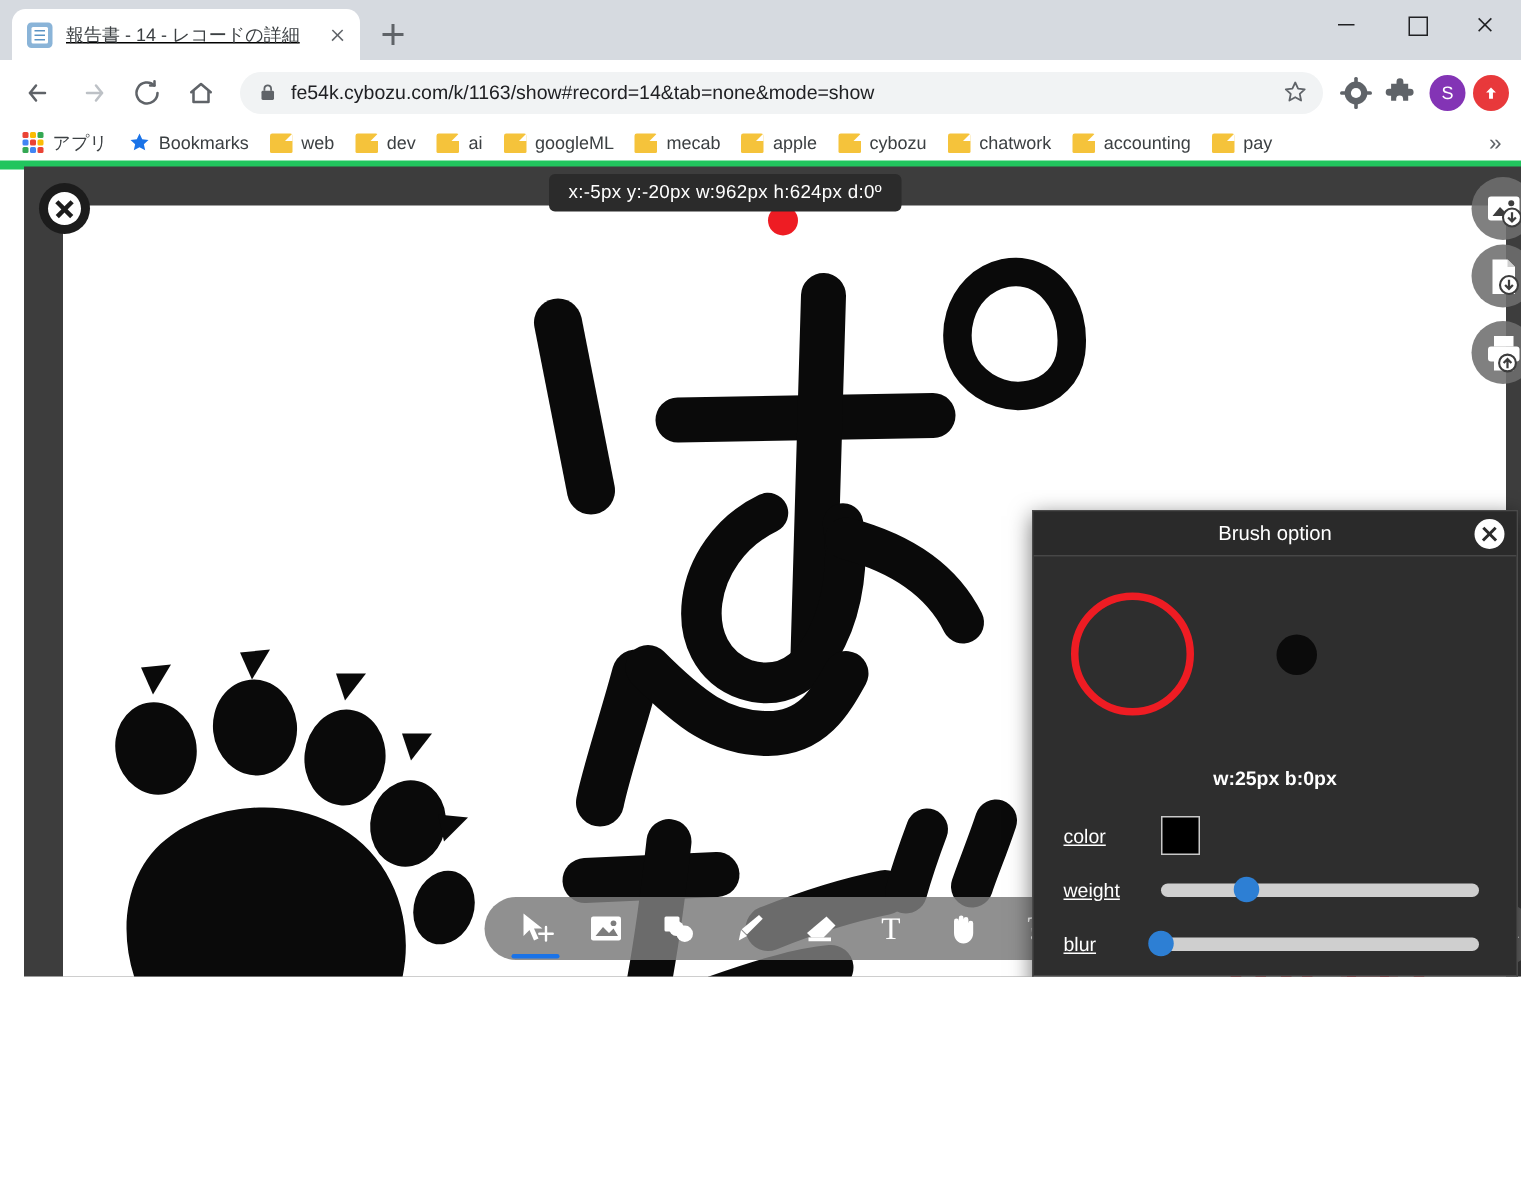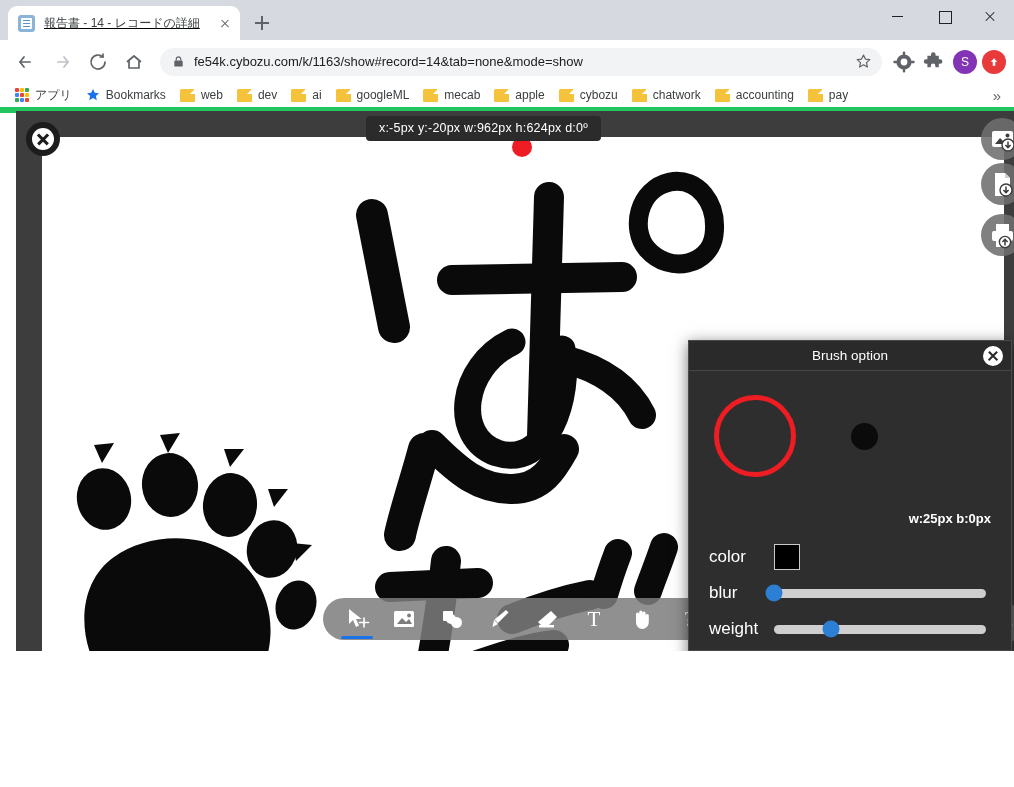--- a/index.html
+++ b/index.html
@@ -244,26 +244,26 @@
   .ring {
     position: absolute; left: 5px; top: 10px;
     width: 82px; height: 82px; border-radius: 50%;
     border: 5px solid #ee1c23;
   }
   .dot {
     position: absolute; left: 142px; top: 38px;
     width: 27px; height: 27px; border-radius: 50%; background: #0b0b0b;
   }
   .wblabel {
-    text-align: right; color: #fff; font-size: 13px;
+    text-align: center; color: #fff; font-size: 13px;
     font-weight: bold; margin: 6px 0 16px;
   }
 
   .field { display: flex; align-items: center; height: 30px; margin-bottom: 6px; }
-  .flabel { width: 65px; color: #fff; font-size: 17px; flex: none; }
+  .flabel { width: 65px; color: #fff; font-size: 13px; flex: none; text-decoration: underline; }
   .swatch { width: 26px; height: 26px; background: #000; border: 1px solid #c9c9c9; }
   .slider { flex: 1; height: 9px; background: #cfcfcf; border-radius: 5px;
             position: relative; margin-right: 5px; }
   .thumb {
     position: absolute; top: 50%; width: 17px; height: 17px;
     border-radius: 50%; background: #2d7fd4; transform: translate(-50%,-50%);
   }
 
   .dlg-foot {
     height: 38px; border-top: 1px solid #474747; display: flex;
@@ -597,32 +597,32 @@
           <div class="dot"></div>
         </div>
         <div class="wblabel">w:25px b:0px</div>
 
         <div class="field">
           <span class="flabel">color</span>
           <span class="swatch" style="background: rgb(0, 0, 0);"></span>
         </div>
 
         <div class="field">
+          <span class="flabel">weight</span>
+          <span class="slider">
+            <span class="thumb" id="weight-thumb" style="left: 27%;"></span>
+          </span>
+        </div>
+
+        <div class="field">
           <span class="flabel">blur</span>
           <span class="slider">
             <span class="thumb" id="blur-thumb" style="left: 0%;"></span>
           </span>
         </div>
-
-        <div class="field">
-          <span class="flabel">weight</span>
-          <span class="slider">
-            <span class="thumb" id="weight-thumb" style="left: 27%;"></span>
-          </span>
-        </div>
       </div>
       <div class="dlg-foot">
         <div class="dlg-btn">OK</div>
       </div>
     </div>
 
   </div>
 </div>
 
 </body></html>

